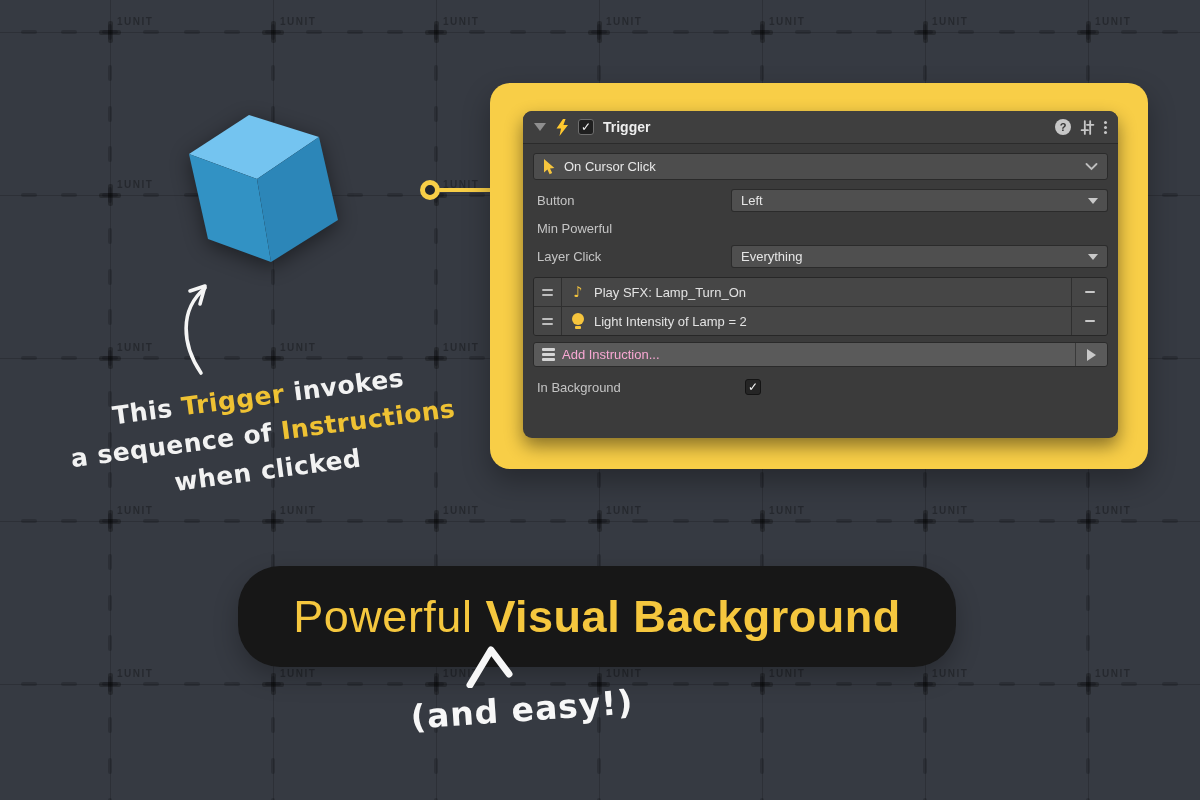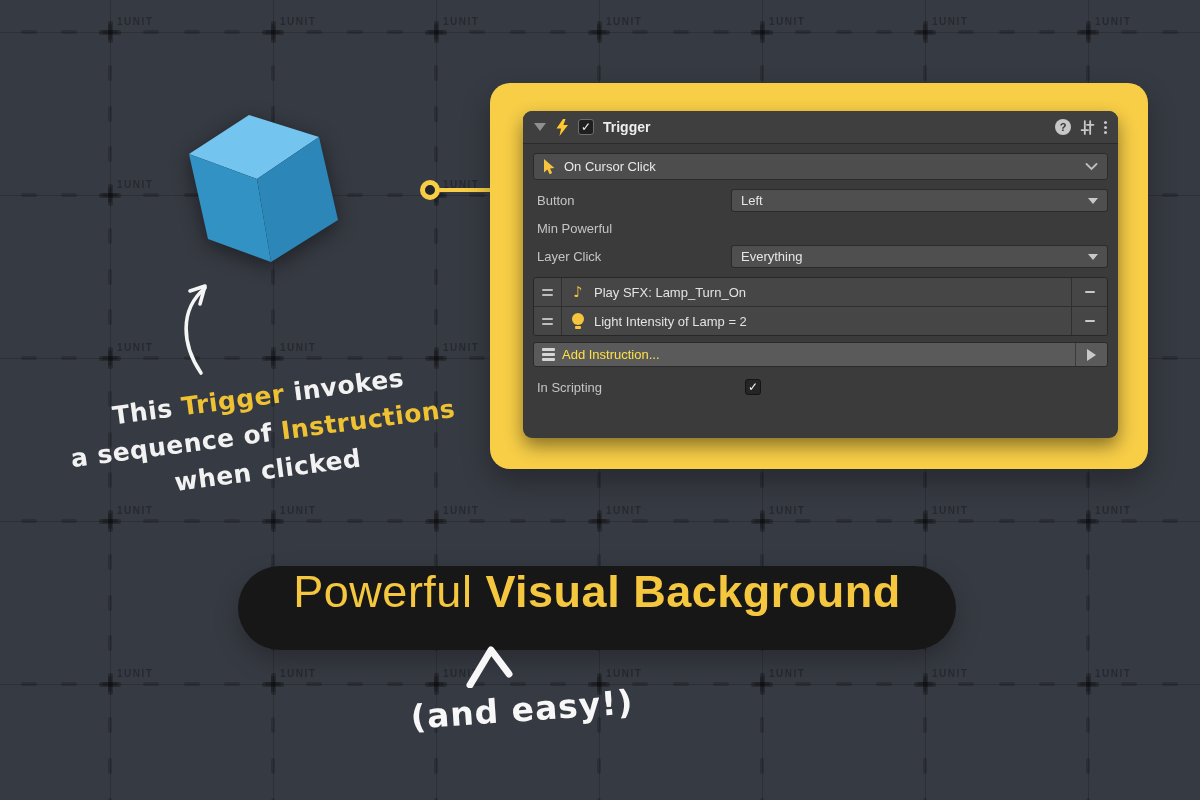--- a/index.html
+++ b/index.html
@@ -71,36 +71,36 @@
   .play-circle i{width:0;height:0;border-top:3.5px solid transparent;border-bottom:3.5px solid transparent;
     border-left:5px solid var(--play-blue);margin-left:1px;}
   .bulb{position:relative;width:12px;height:16px;}
   .bulb .globe{position:absolute;left:0;top:0;width:12px;height:12px;border-radius:50%;background:var(--icon-yellow);}
   .bulb .base{position:absolute;left:3px;bottom:0;width:6px;height:3.5px;border-radius:1px;background:var(--icon-yellow);}
   
   .add-bar{margin-top:6px;height:25px;background:#5A5A5A;border:1px solid #2A2A2A;border-radius:3px;
     display:flex;align-items:stretch;box-sizing:border-box;}
   .add-hamburger{width:28px;display:flex;flex-direction:column;gap:2.5px;align-items:center;justify-content:center;}
   .add-hamburger i{width:13px;height:2.5px;background:#D6D6D6;border-radius:1px;}
-  .add-label{flex:1;display:flex;align-items:center;color:#fde047;text-align:right;}
+  .add-label{flex:1;display:flex;align-items:center;color:#f9a8d4;text-align:right;}
   .add-arrow-cell{width:31px;border-left:1px solid #3A3A3A;display:flex;align-items:center;justify-content:center;}
   .add-arrow{width:0;height:0;border-top:6px solid transparent;border-bottom:6px solid transparent;border-left:9px solid #C9C9C9;}
   
   .inbg-row{display:flex;align-items:center;margin-top:11px;height:18px;}
   .inbg-label{width:198px;padding-left:4px;box-sizing:border-box;color:#C4C4C4;}
   .inbg-checkbox{width:16px;height:16px;background:#252525;border:1px solid #141414;border-radius:3px;
     margin-left:14px;display:flex;align-items:center;justify-content:center;color:#F2F2F2;font-size:12px;line-height:1;box-sizing:border-box;}
   
   .note{position:absolute;left:58px;top:378px;width:410px;z-index:2;transform:rotate(-7.5deg);
     font-family:"DejaVu Sans",sans-serif;font-weight:bold;font-size:25px;text-align:center;line-height:37px;
     color:#F2F2F2;letter-spacing:0.5px;}
   .note .y{color:var(--note-yellow);}
   
-  .pill{position:absolute;left:238px;top:566px;width:718px;height:84px;border-radius:42px;background:var(--pill-bg);
-    z-index:2;display:flex;align-items:flex-start;justify-content:center;color:var(--banner-yellow);
+  .pill{position:absolute;left:238px;top:566px;width:718px;height:101px;border-radius:42px;background:var(--pill-bg);
+    z-index:2;display:flex;align-items:center;justify-content:center;color:var(--banner-yellow);
     font-size:45px;letter-spacing:0.5px;box-shadow:0 10px 24px rgba(0,0,0,0.25);}
   .pill .reg{font-weight:normal;margin-right:13px;}
   .pill .bold{font-weight:bold;}
   .caret{position:absolute;left:462px;top:644px;z-index:2;}
   .easy{position:absolute;left:392px;top:690px;width:260px;z-index:2;transform:rotate(-4deg);
     font-family:"DejaVu Sans",sans-serif;font-weight:bold;font-size:33px;color:#F7F7F7;text-align:center;letter-spacing:1px;}
 </style>
 </head>
 <body>
 
@@ -620,21 +620,21 @@
               <i></i>
               <i></i>
             </span>
           <span class="add-label">Add Instruction...</span>
           <span class="add-arrow-cell">
             <span class="add-arrow"></span>
           </span>
         </div>
 
         <div class="inbg-row">
-          <span class="inbg-label">In Scripting</span>
+          <span class="inbg-label">In Background</span>
           <span class="inbg-checkbox">✓</span>
         </div>
 
       </div>
     </div>
   </div>
 
   <div class="note">
     <div><span class="w">This </span><span class="y">Trigger</span><span class="w"> invokes</span></div>
     <div><span class="w">a sequence of </span><span class="y">Instructions</span></div>

